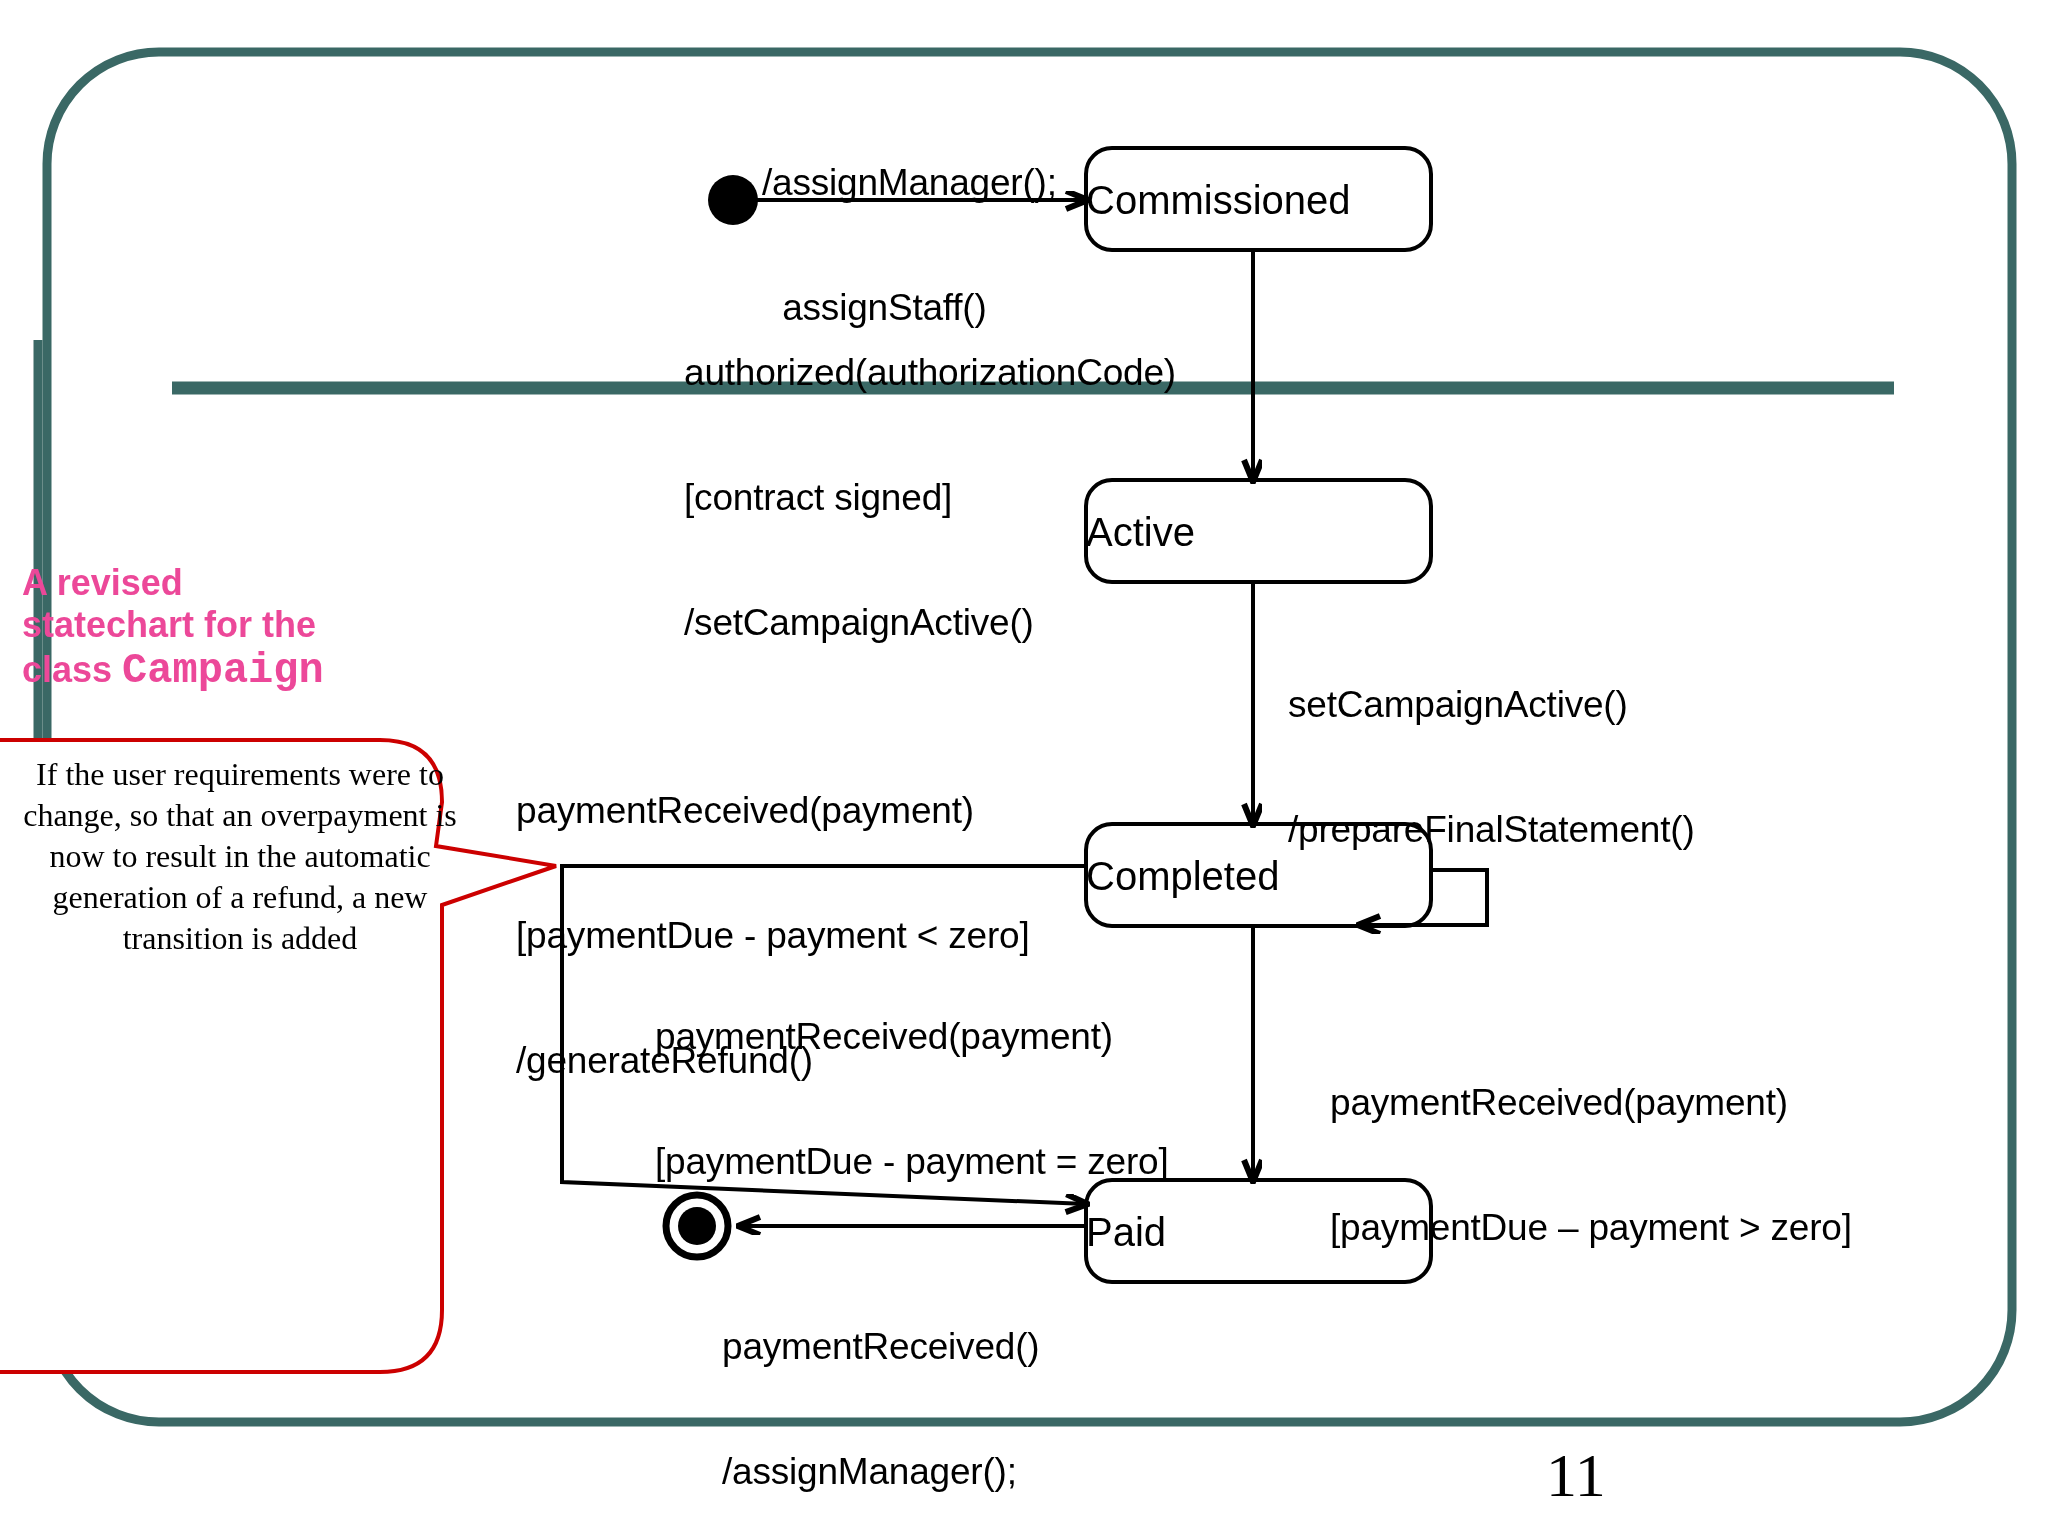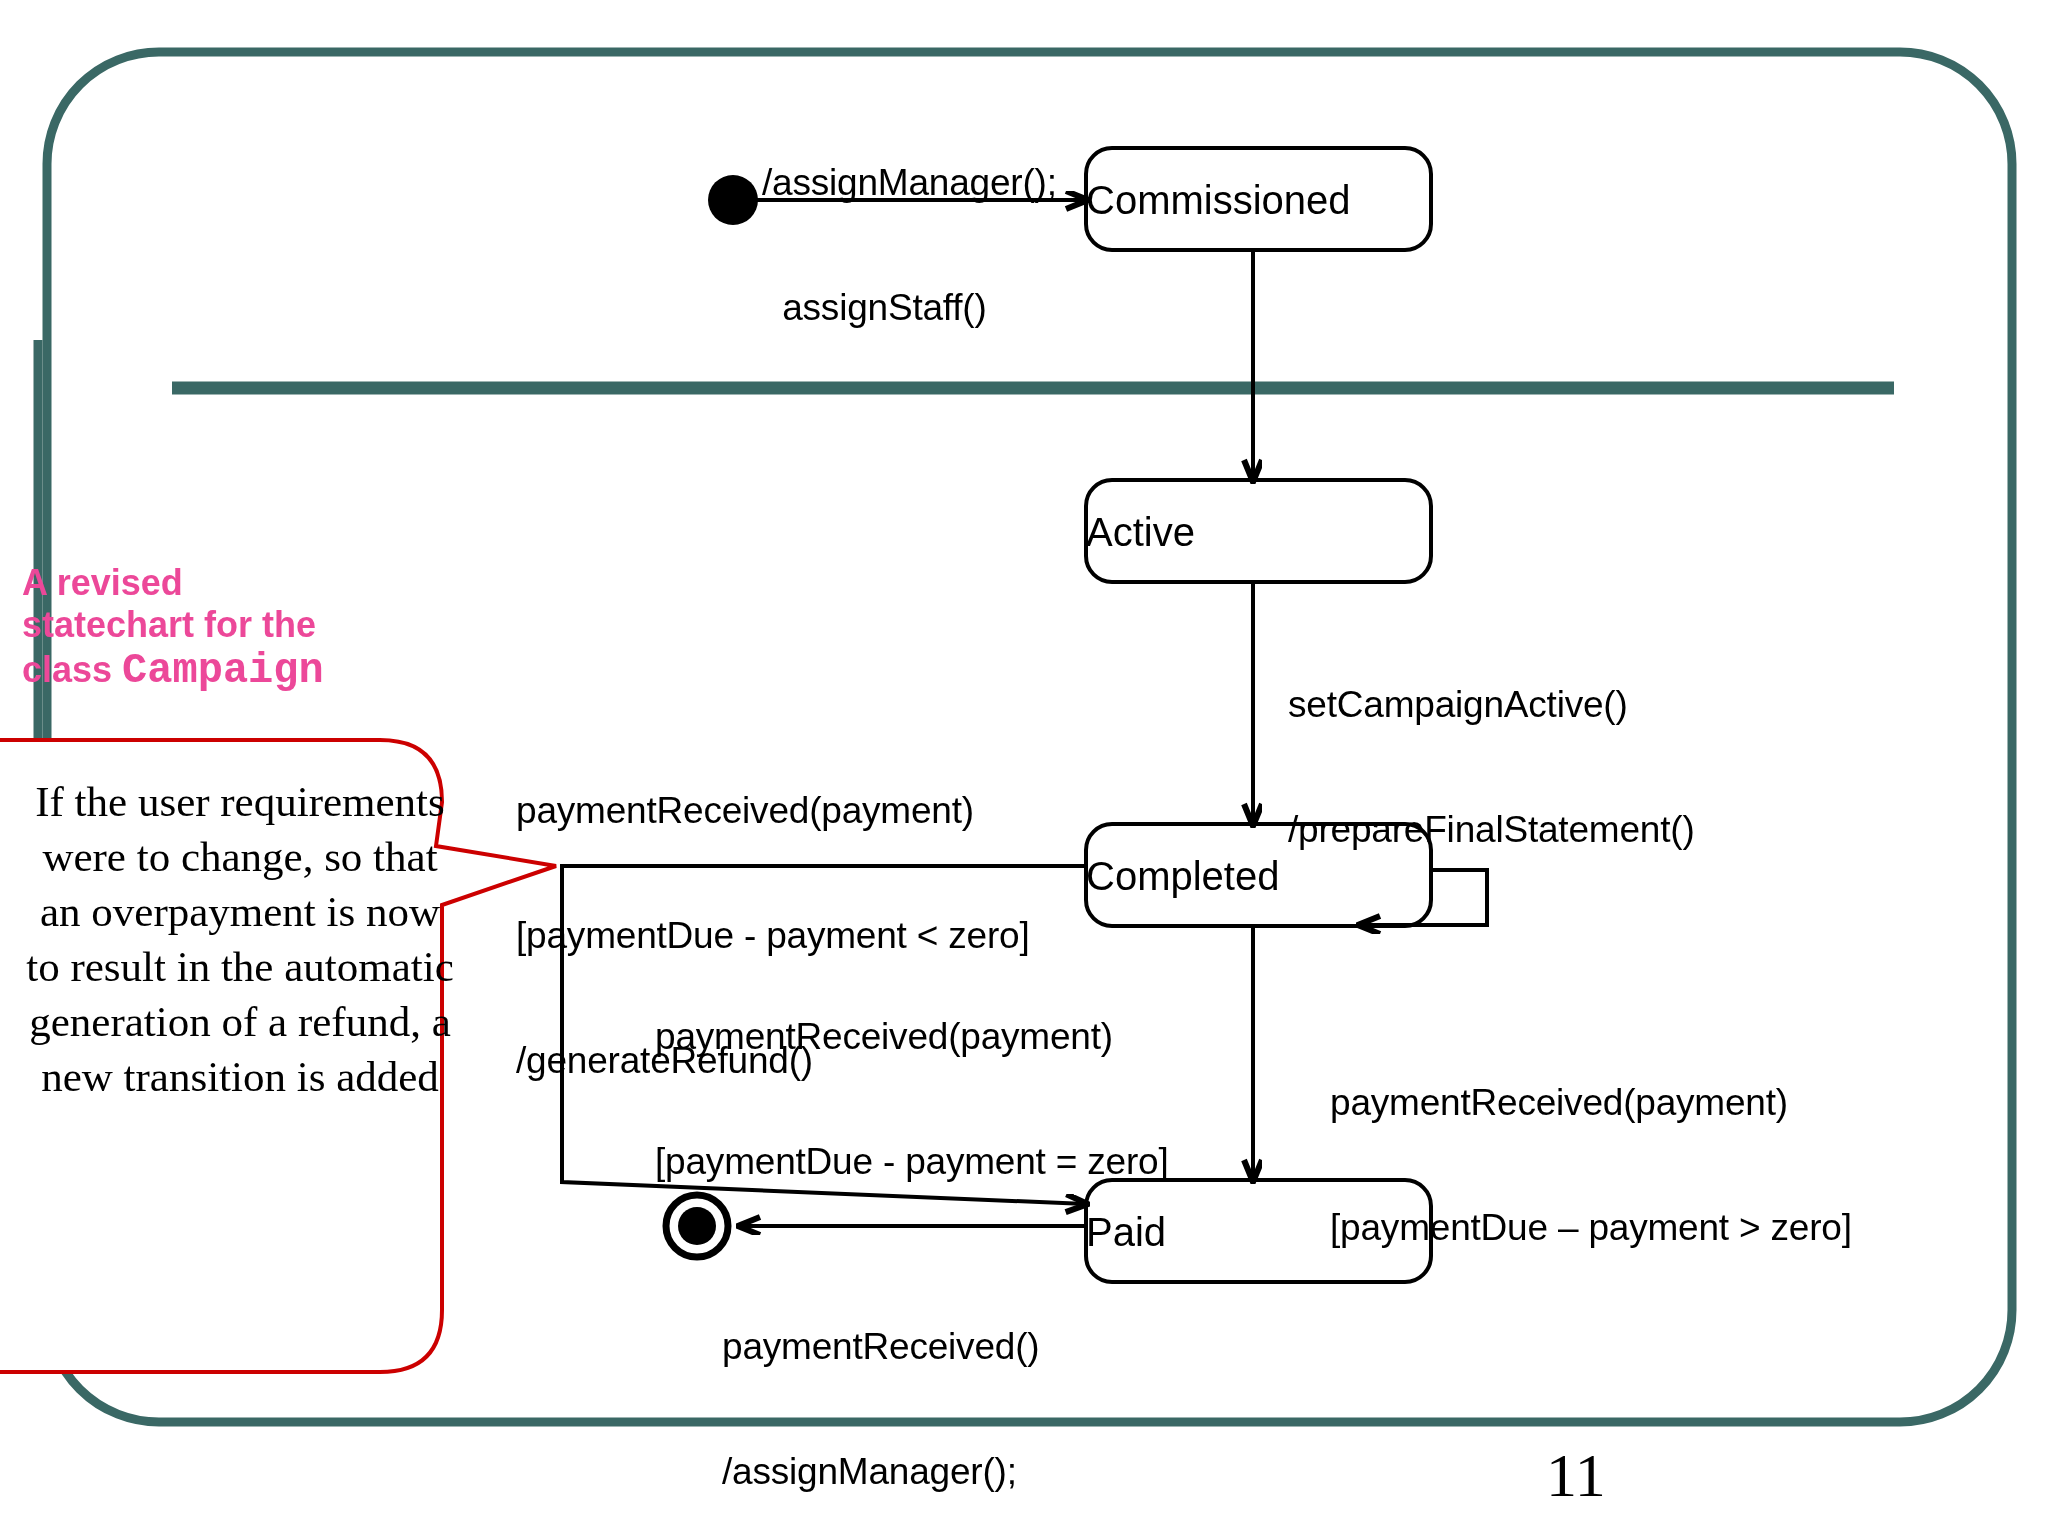--- a/index.html
+++ b/index.html
@@ -49,25 +49,25 @@
   }
 
   
   #callout{
     position:absolute;
     left:-40px; top:730px;
     width:510px; height:650px;
   }
   #callout-text{
     position:absolute;
-    left:60px; top:44px;
+    left:60px; top:24px;
     width:440px;
     text-align:center;
     font-family:"Liberation Serif", serif;
-    font-size:43px;
+    font-size:32px;
     line-height:1.28;
     color:#000;
   }
 
   
   #pagenum{
     position:absolute;
     left:1546px; top:1440px;
     font-family:"Liberation Serif", serif;
     font-size:62px;
@@ -134,20 +134,25 @@
   <div class="state-label" style="left:1086px;top:178px;width:345px;">Commissioned</div>
   <div class="state-label" style="left:1086px;top:510px;width:345px;">Active</div>
   <div class="state-label" style="left:1086px;top:854px;width:345px;">Completed</div>
   <div class="state-label" style="left:1086px;top:1210px;width:345px;">Paid</div>
 
   <div class="txt tlabel" style="left:762px;top:78px;">
     <div>/assignManager();</div>
     <div>  assignStaff()</div>
   </div>
 
+  <div class="txt tlabel" style="left:684px;top:268px;">
+    <div>authorized(authorizationCode)</div>
+    <div>[contract signed]</div>
+    <div>/setCampaignActive()</div>
+  </div>
 
   <div class="txt tlabel" style="left:1288px;top:600px;">
     <div>setCampaignActive()</div>
     <div>/prepareFinalStatement()</div>
   </div>
 
   <div class="txt tlabel" style="left:516px;top:706px;">
     <div>paymentReceived(payment)</div>
     <div>[paymentDue - payment &lt; zero]</div>
     <div>/generateRefund()</div>

